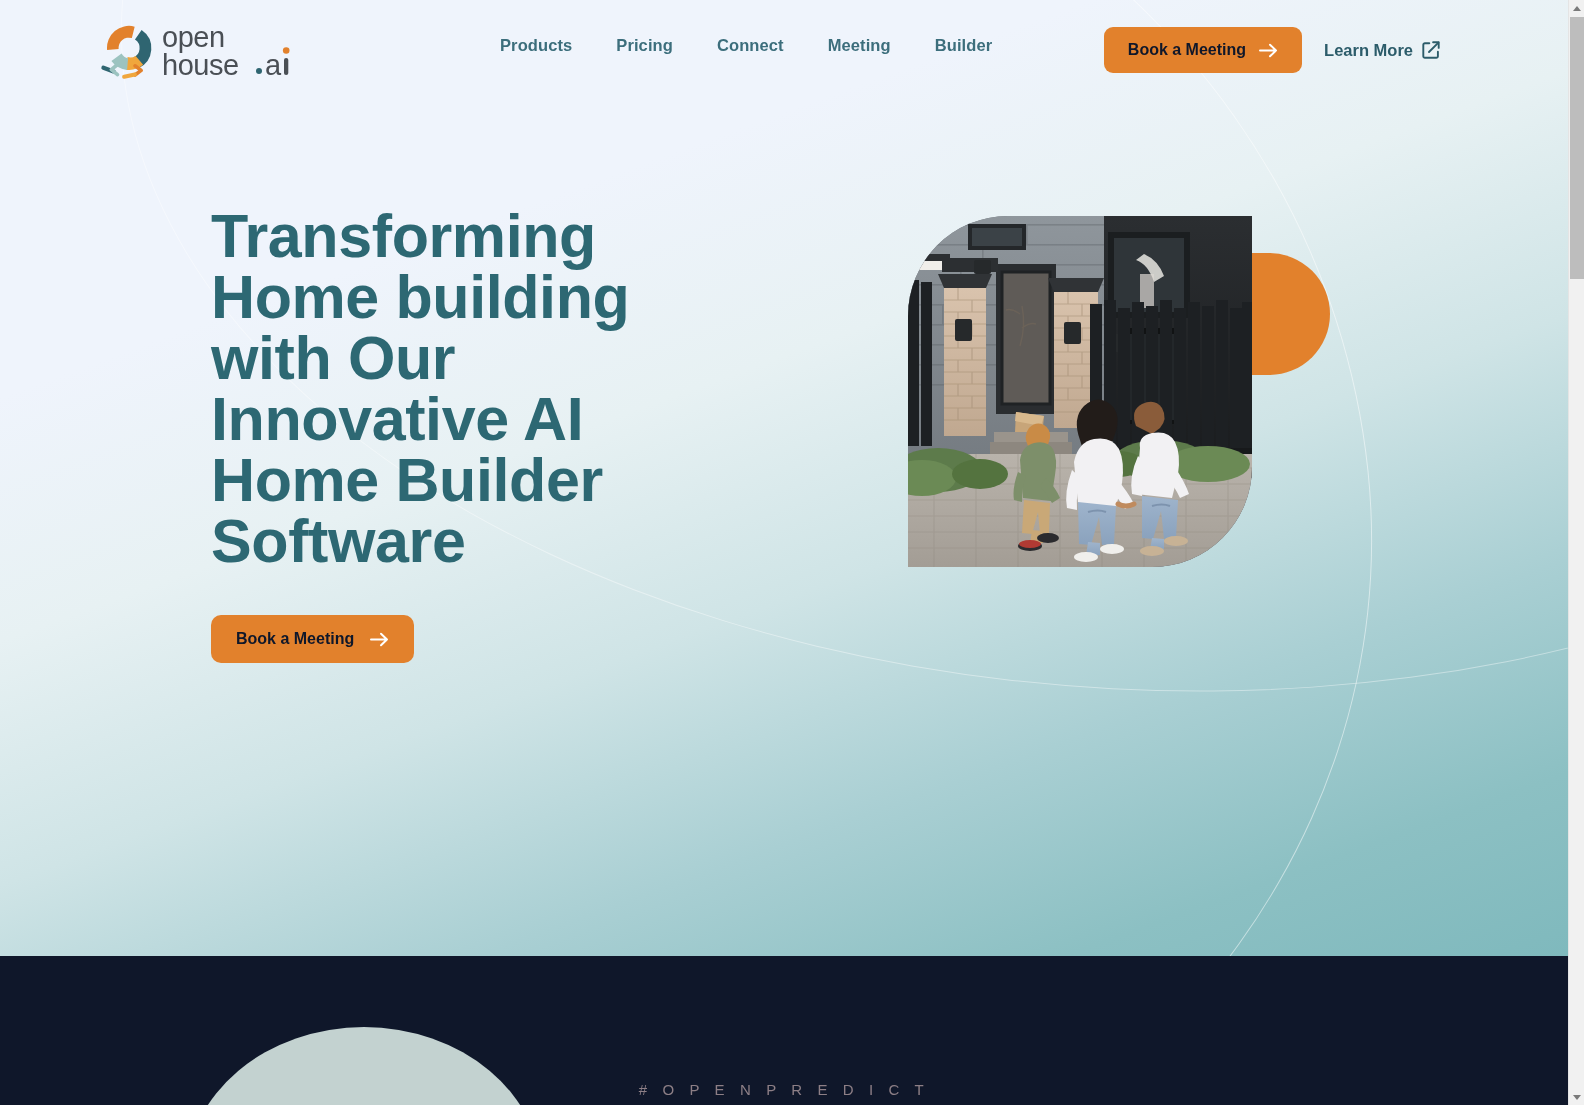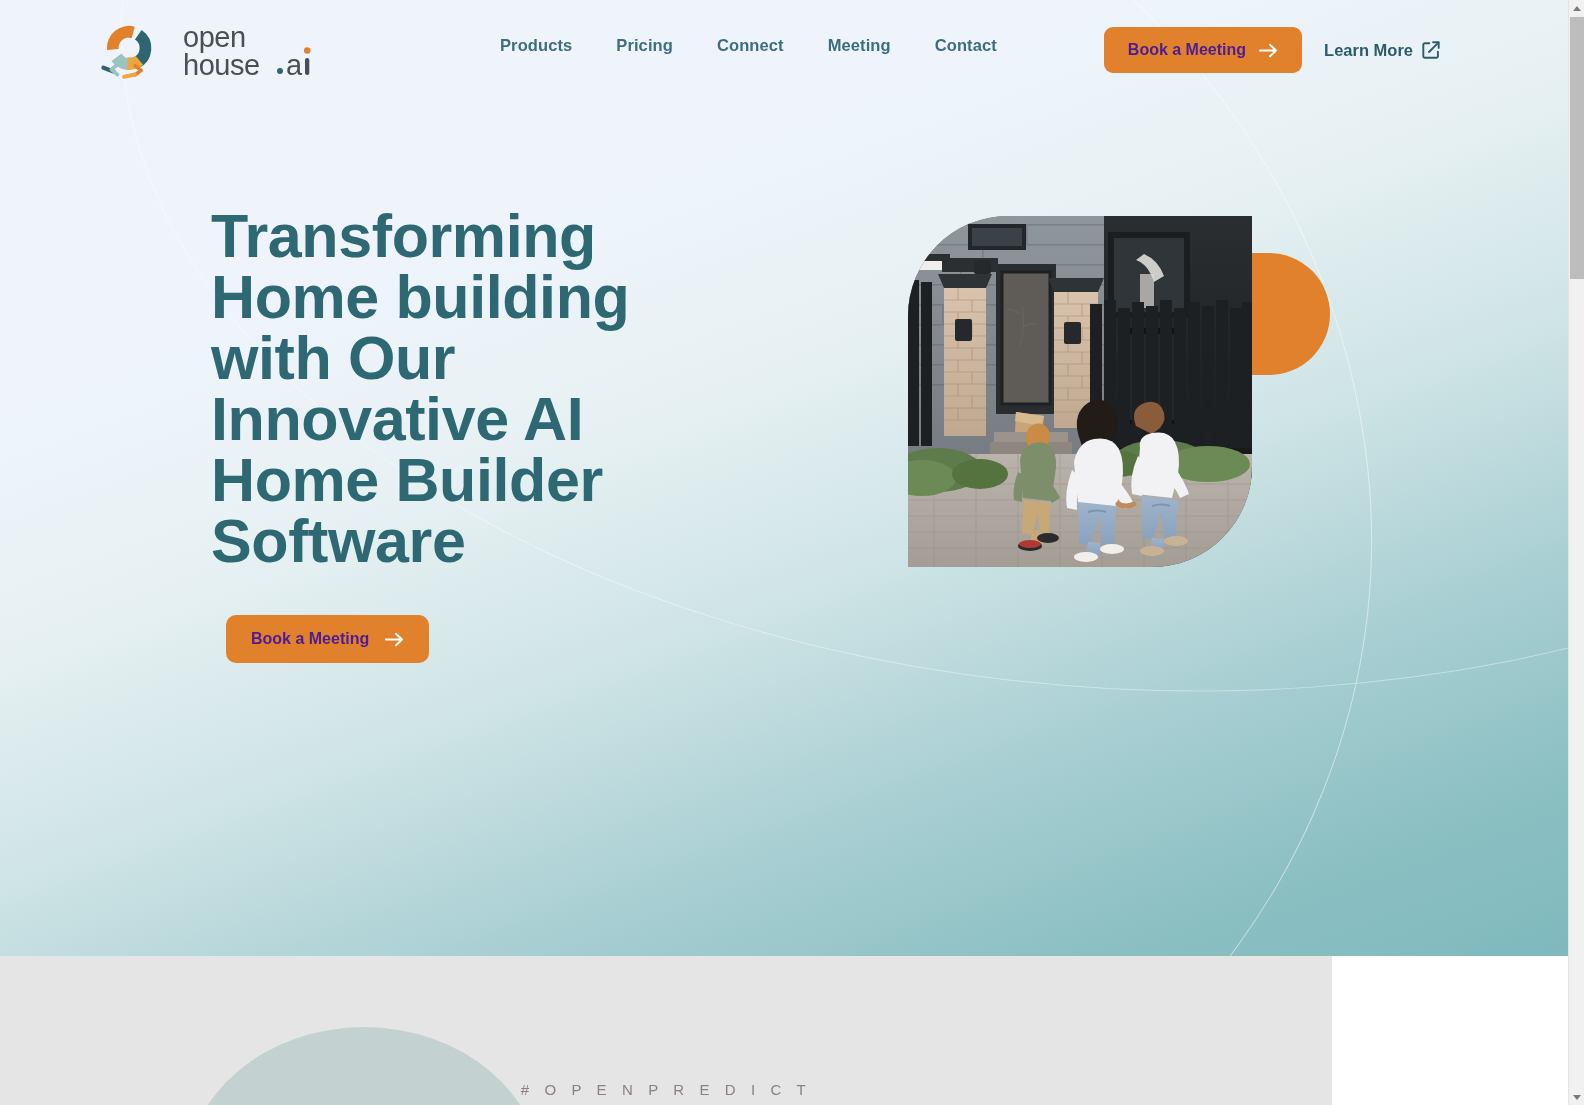--- a/index.html
+++ b/index.html
@@ -84,21 +84,21 @@
     z-index: 20;
   }
 
   
   #logo {
     position: absolute;
     left: 99px;
     top: 20px;
     display: flex;
     align-items: center;
-    gap: 24px;
+    gap: 3px;
   }
   #logo-mark { width: 60px; height: 62px; display: block; }
   #logo-word { display: block; }
 
   
   #nav {
     position: absolute;
     left: 500px;
     top: 36px;
     display: flex;
@@ -123,31 +123,30 @@
     display: flex;
     align-items: center;
     gap: 22px;
   }
 
   .btn-orange {
     display: inline-flex;
     align-items: center;
     gap: 13px;
     background: #e2812c;
-    color: #4c1d95;
+    color: #0f172a;
     border: none;
     border-radius: 9px;
     font-size: 16px;
     font-weight: 700;
     font-family: "Liberation Sans", sans-serif;
     padding: 15px 24px;
     cursor: pointer;
     white-space: nowrap;
     line-height: 1;
-    margin-left: 15px;
   }
   .btn-orange svg { display: block; }
 
   #learn-more {
     display: inline-flex;
     align-items: center;
     gap: 9px;
     color: #2c5c6a;
     font-size: 16.5px;
     font-weight: 700;
@@ -222,23 +221,23 @@
     overflow: hidden;
     background: #6d737a;
   }
   #hero-photo svg { display: block; width: 100%; height: 100%; }
 
   
   #section-two {
     position: absolute;
     top: 956px;
     left: 0;
-    width: 1332px;
+    width: 1568px;
     height: 149px;
-    background: #e5e5e5;
+    background: #0f172a;
     overflow: hidden;
   }
 
   #blob-ellipse {
     position: absolute;
     left: 186px;
     top: 71px;
     width: 356px;
     height: 300px;
     background: #c3d2d0;
@@ -337,21 +336,21 @@
               <circle cx="124.2" cy="30.5" r="3.3" fill="#E2812C"></circle>
             </svg>
           </span>
         </div>
 
         <nav id="nav">
           <a class="nav-link">Products</a>
           <a class="nav-link">Pricing</a>
           <a class="nav-link">Connect</a>
           <a class="nav-link">Meeting</a>
-          <a class="nav-link">Contact</a>
+          <a class="nav-link">Builder</a>
         </nav>
 
         <div id="header-actions">
           <button class="btn-orange">
             <span>Book a Meeting</span>
             <span>
               <svg width="19" height="15" viewBox="0 0 19 15" fill="none" xmlns="http://www.w3.org/2000/svg">
                 <path d="M1 7.5H17M17 7.5L11 1.7M17 7.5L11 13.3" stroke="#ffffff" stroke-width="2" stroke-linecap="round" stroke-linejoin="round"></path>
               </svg>
             </span>

